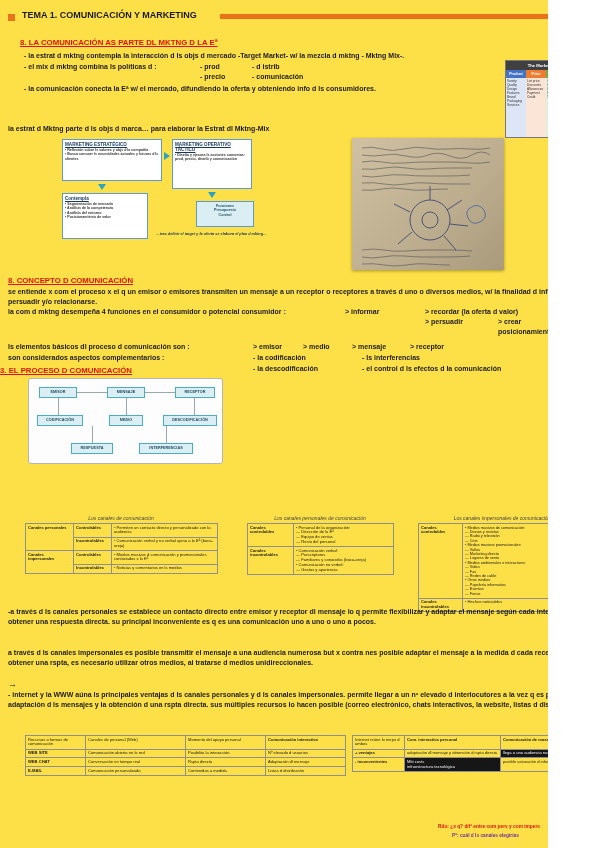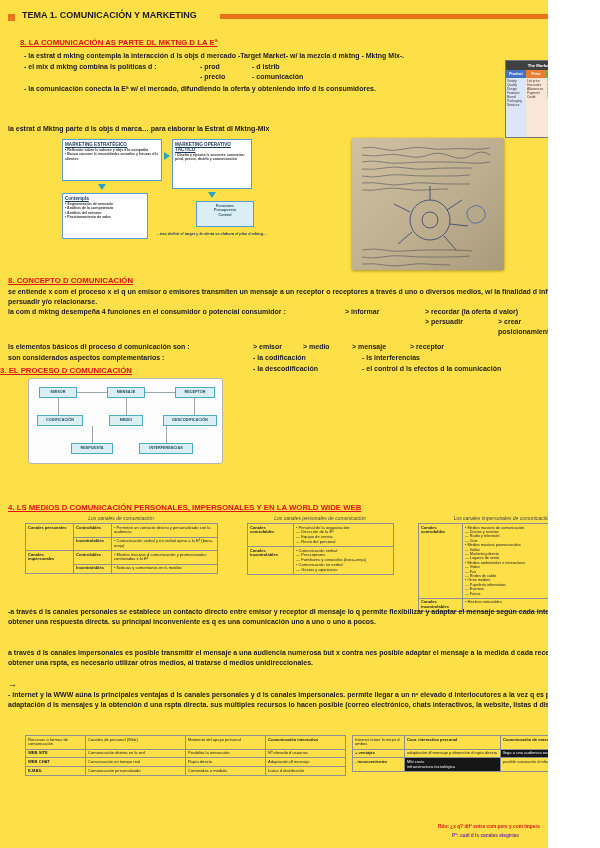--- a/index.html
+++ b/index.html
@@ -169,21 +169,20 @@
     <div class="pbox" style="left:134px;top:36px;width:54px;height:11px;">DESCODIFICACIÓN</div>
     <div class="conn" style="left:29px;top:19px;width:1px;height:17px;"></div>
     <div class="conn" style="left:97px;top:19px;width:1px;height:17px;"></div>
     <div class="conn" style="left:165px;top:19px;width:1px;height:17px;"></div>
     <div class="pbox" style="left:42px;top:64px;width:42px;height:11px;">RESPUESTA</div>
     <div class="pbox" style="left:110px;top:64px;width:54px;height:11px;">INTERFERENCIAS</div>
     <div class="conn" style="left:63px;top:47px;width:1px;height:17px;"></div>
     <div class="conn" style="left:137px;top:47px;width:1px;height:17px;"></div>
   </div>
 
-  <div class="abs red-h" style="left:8px;top:503px;width:584px;">4. LS MEDIOS D COMUNICACIÓN PERSONALES, IMPERSONALES Y EN LA WORLD WIDE WEB</div>
 
   <div class="abs" style="left:25px;top:515px;width:192px;">
     <div class="tcap">Los canales de comunicación</div>
     <table class="nt" style="margin-top:2px;">
       <colgroup>
           <col style="width:48px">
           <col style="width:38px">
           <col style="width:106px">
         </colgroup>
       <tbody>

